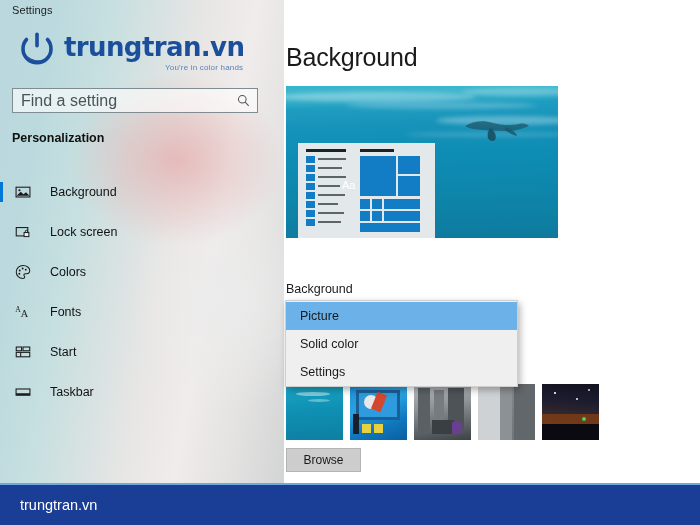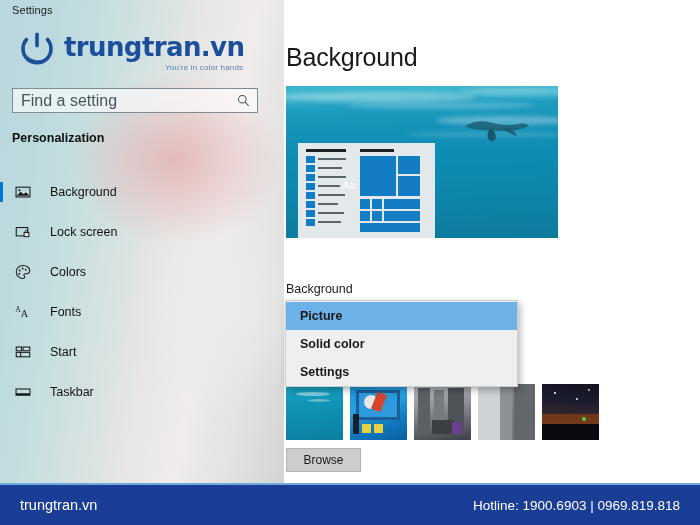--- a/index.html
+++ b/index.html
@@ -269,21 +269,20 @@
   #dropdown {
     position: absolute;
     left: 285px; top: 300px;
     width: 233px;
     height: 87px;
     background: #efefef;
     border: 1px solid #cfcfcf;
     box-shadow: 2px 3px 7px rgba(0,0,0,0.30);
     z-index: 40;
     padding: 1px 0;
-    font-weight: bold;
   }
   .dd-item {
     height: 28px;
     display: flex;
     align-items: center;
     padding-left: 14px;
     font-size: 12.5px;
     color: #181818;
     cursor: pointer;
   }
@@ -531,16 +530,15 @@
   </div>
 
   <div id="dropdown">
     <div class="dd-item active">Picture</div>
     <div class="dd-item">Solid color</div>
     <div class="dd-item">Settings</div>
   </div>
 
   <div id="footer">
     <div id="footer-brand">trungtran.vn</div>
-    <div id="footer-hotline">Hotline: 1900.6903  |  0969.819.818</div>
   </div>
 
 </div>
 
 </body></html>

